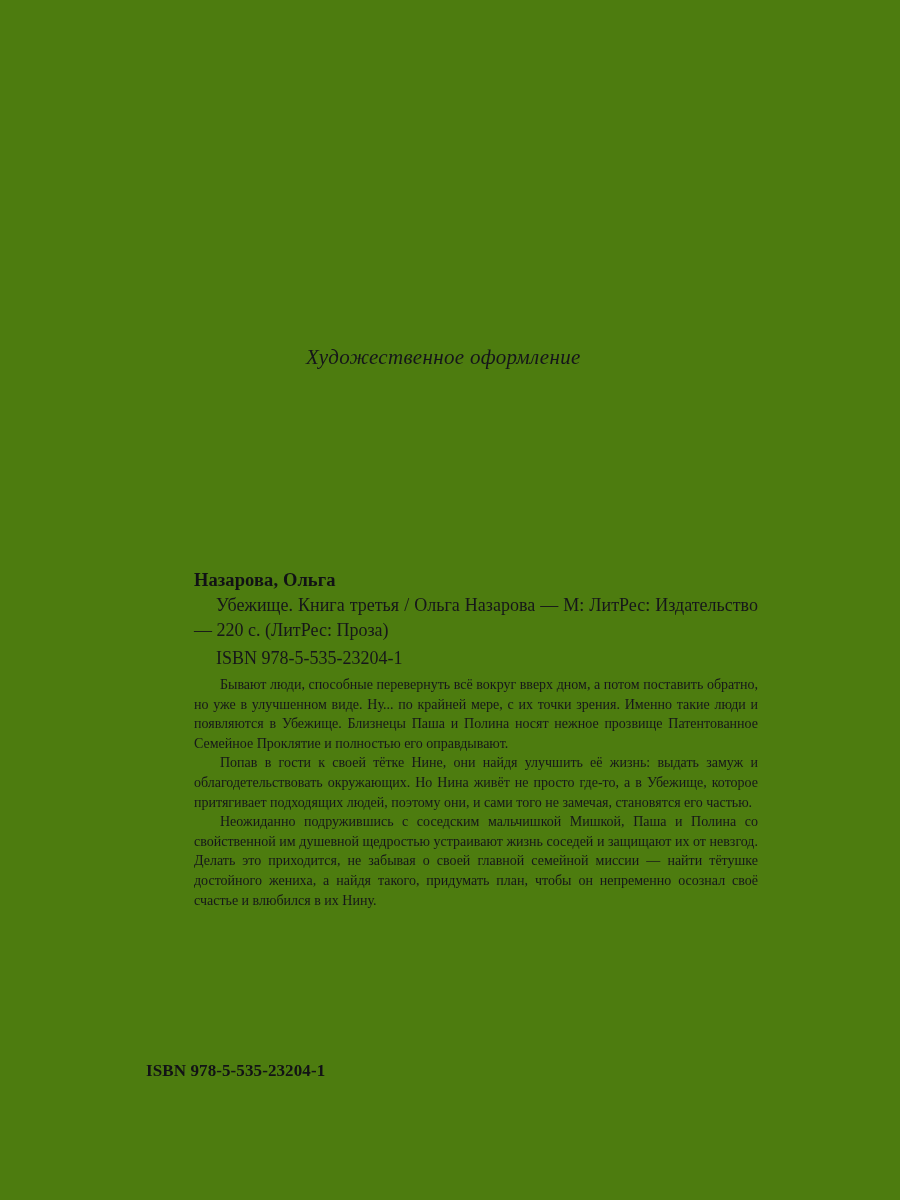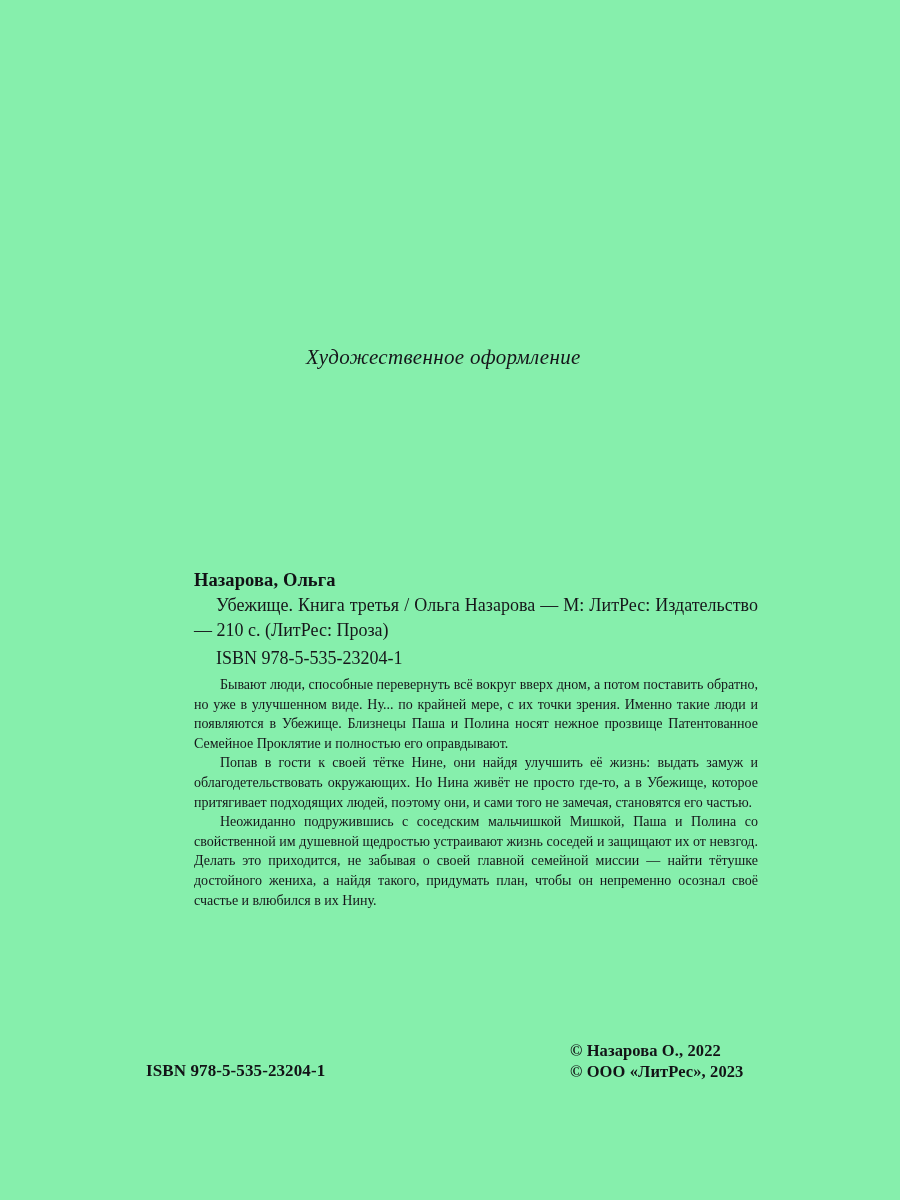--- a/index.html
+++ b/index.html
@@ -14,21 +14,21 @@
     position: relative;
     overflow: hidden;
     font-family: "Liberation Serif", "DejaVu Serif", serif;
     color: #1a1a1a;
     -webkit-font-smoothing: antialiased;
   }
 
   .page {
     position: absolute;
     inset: 0;
-    background: #86efac;
+    background: #4d7c0f;
   }
 
   
   .credits-heading {
     position: absolute;
     left: 306px;
     top: 344px;
     width: 300px;
     font-style: italic;
     font-size: 21px;
@@ -125,33 +125,29 @@
 <body>
 
 <div class="page">
 
   <div class="credits-heading">Художественное оформление</div>
 
   <div class="cip-block">
 
     <div class="author-line">Назарова, Ольга</div>
 
-    <div class="title-line">Убежище. Книга третья / Ольга Назарова — М: ЛитРес: Издательство — 210 с. (ЛитРес: Проза)</div>
+    <div class="title-line">Убежище. Книга третья / Ольга Назарова — М: ЛитРес: Издательство — 220 с. (ЛитРес: Проза)</div>
 
     <div class="isbn-line">ISBN 978-5-535-23204-1</div>
 
     <div class="annotation">
       <p>Бывают люди, способные перевернуть всё вокруг вверх дном, а потом поставить обратно, но уже в улучшенном виде. Ну... по крайней мере, с их точки зрения. Именно такие люди и появляются в Убежище. Близнецы Паша и Полина носят нежное прозвище Патентованное Семейное Проклятие и полностью его оправдывают.</p>
       <p>Попав в гости к своей тётке Нине, они найдя улучшить её жизнь: выдать замуж и облагодетельствовать окружающих. Но Нина живёт не просто где-то, а в Убежище, которое притягивает подходящих людей, поэтому они, и сами того не замечая, становятся его частью.</p>
       <p>Неожиданно подружившись с соседским мальчишкой Мишкой, Паша и Полина со свойственной им душевной щедростью устраивают жизнь соседей и защищают их от невзгод. Делать это приходится, не забывая о своей главной семейной миссии — найти тётушке достойного жениха, а найдя такого, придумать план, чтобы он непременно осознал своё счастье и влюбился в их Нину.</p>
     </div>
 
   </div>
 
   <div class="footer">
     <div class="footer-isbn">ISBN 978-5-535-23204-1</div>
-    <div class="footer-rights">
-      <div>© Назарова О., 2022</div>
-      <div>© ООО «ЛитРес», 2023</div>
-    </div>
   </div>
 
 </div>
 
 </body></html>

